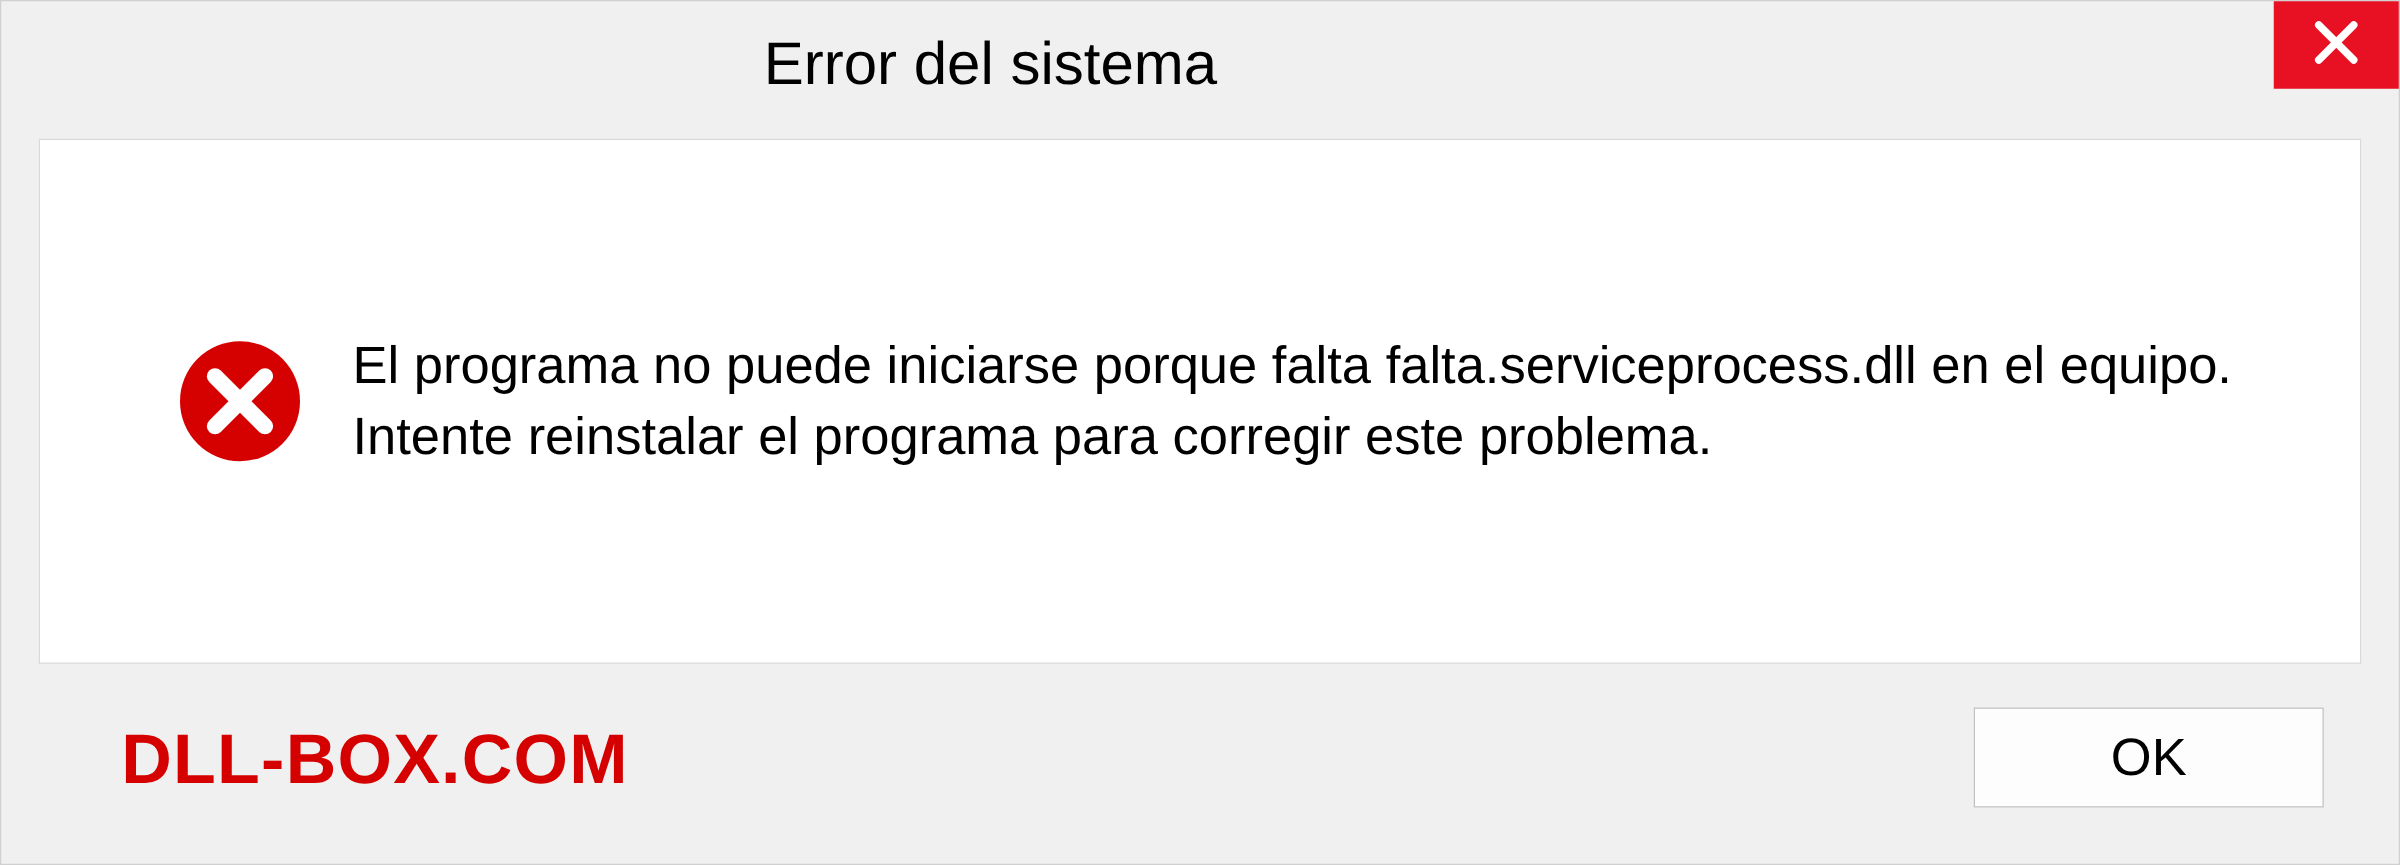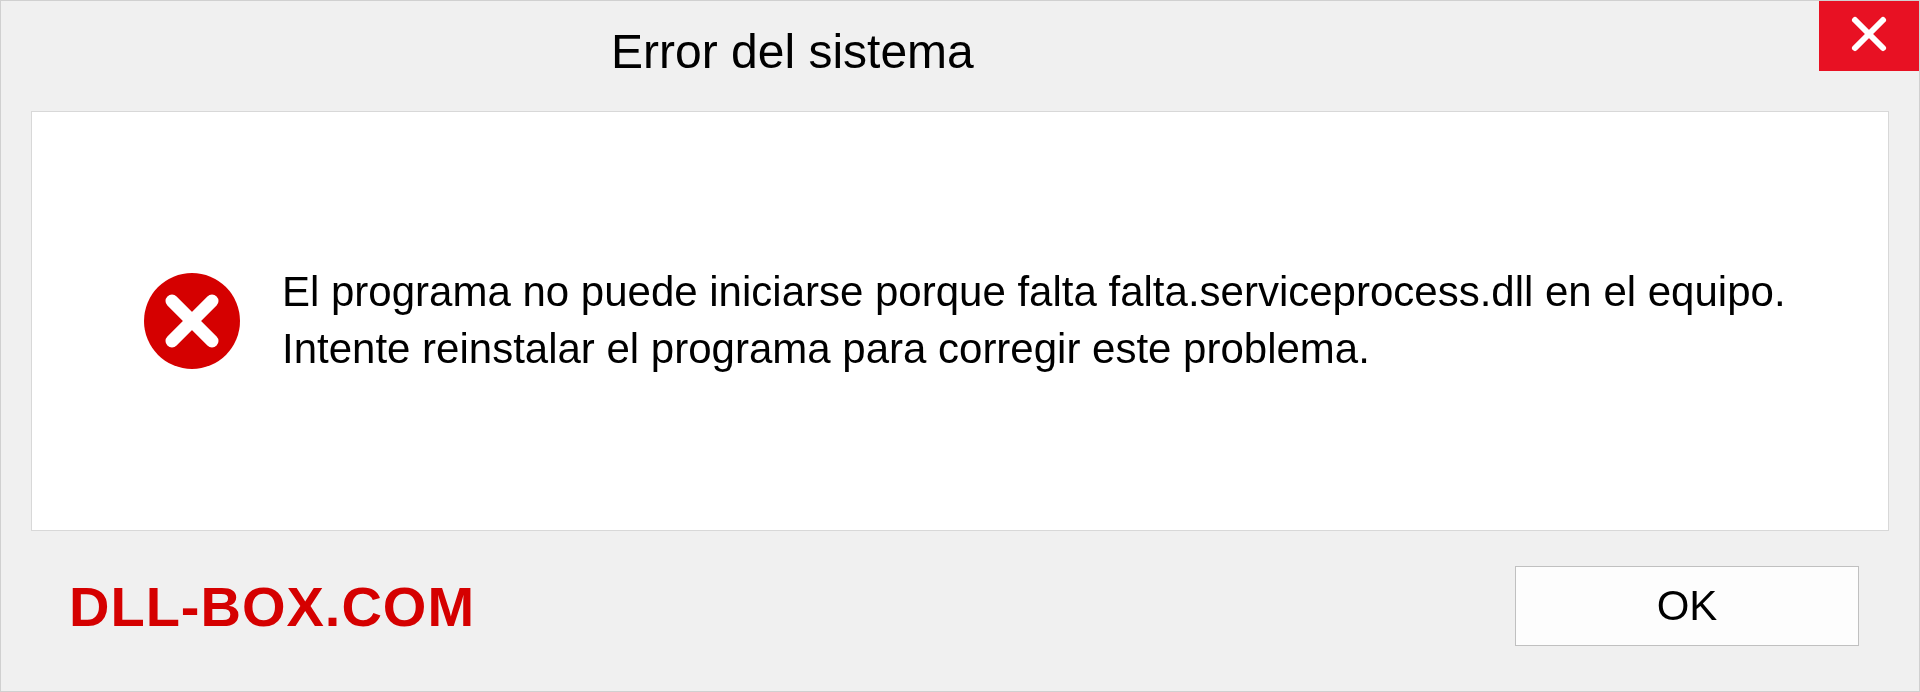--- a/index.html
+++ b/index.html
@@ -74,32 +74,32 @@
       font-size: 42px;
       line-height: 1.35;
       color: #000;
       font-weight: 400;
     }
     .footer {
       height: 130px;
       display: flex;
       align-items: center;
       justify-content: space-between;
-      padding: 0 60px 0 68px;
+      padding: 0 60px 0 96px;
       margin-bottom: 20px;
     }
     .watermark {
       font-size: 56px;
       font-weight: 900;
       color: #d50000;
       letter-spacing: 1px;
       font-family: Arial, sans-serif;
     }
     .ok-btn {
-      width: 344px;
+      width: 280px;
       height: 80px;
       background: #fdfdfd;
       border: 1px solid #c0c0c0;
       font-size: 42px;
       color: #000;
       display: flex;
       align-items: center;
       justify-content: center;
       cursor: pointer;
       font-family: inherit;

